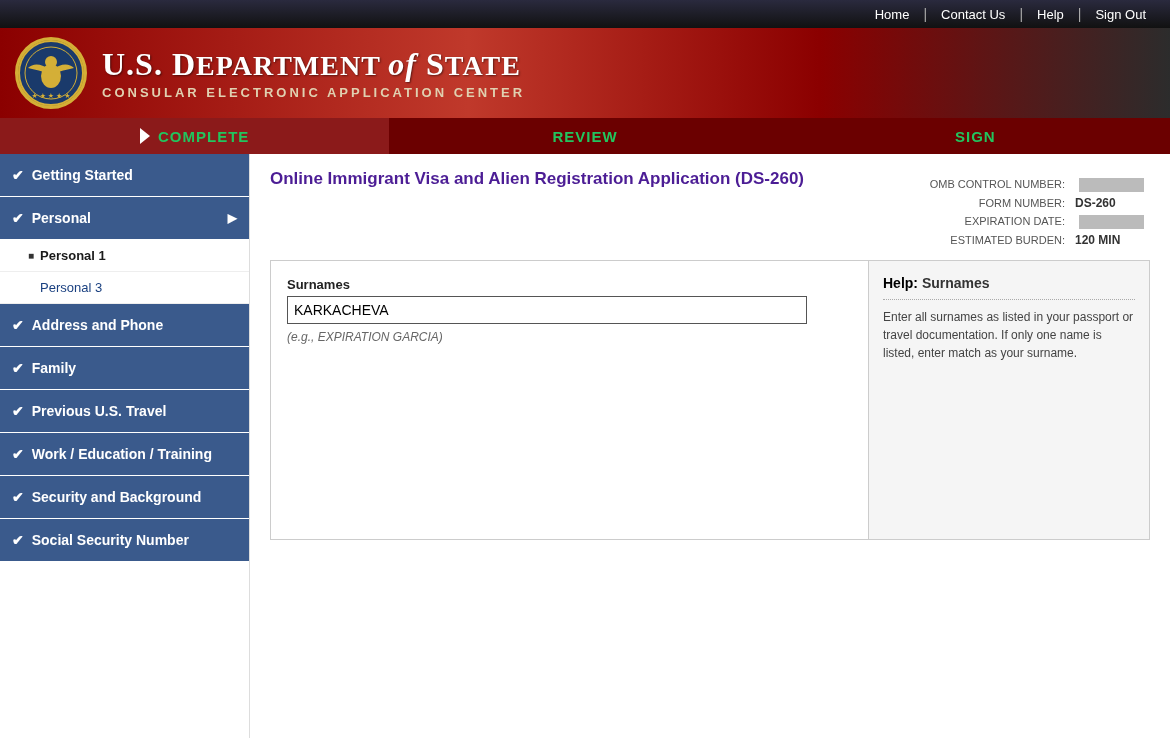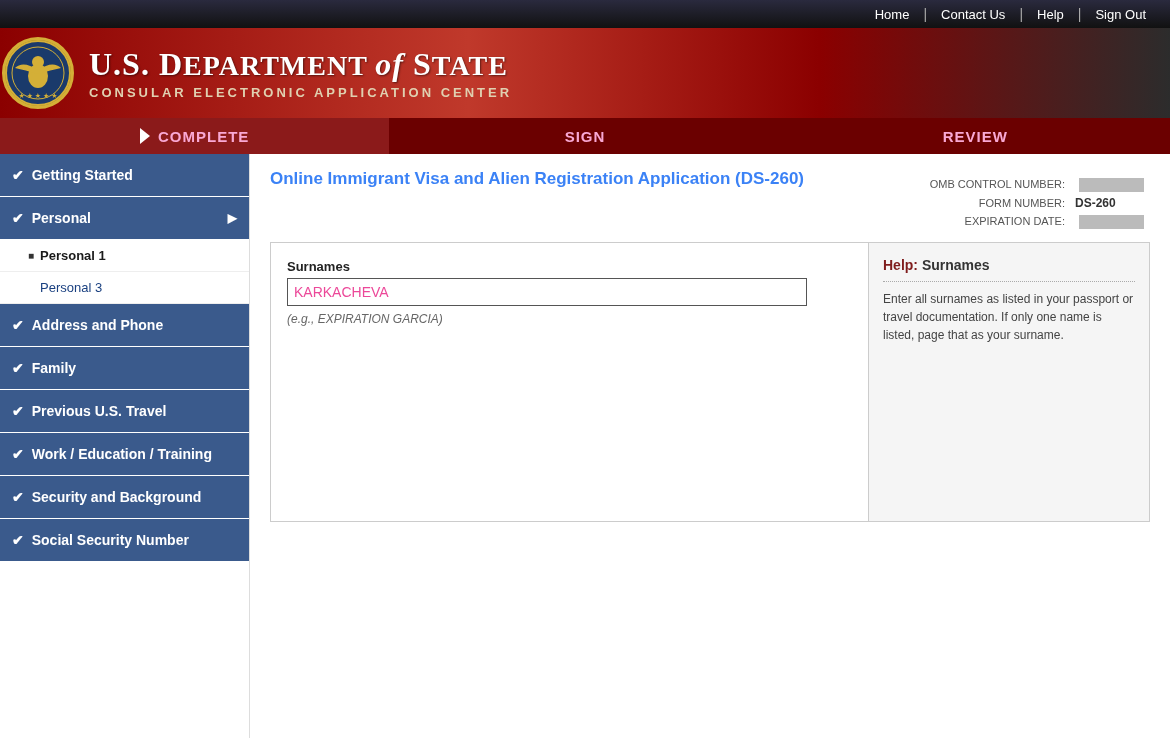--- a/index.html
+++ b/index.html
@@ -27,21 +27,21 @@
       color: #aaa;
       font-size: 14px;
     }
 
     
     .header {
       background: linear-gradient(to right, #8b0000 0%, #c0392b 40%, #8b0000 70%, #2c2c2c 100%);
       height: 90px;
       display: flex;
       align-items: center;
-      padding: 8px 2px;
+      padding: 8px 15px;
       position: relative;
       overflow: hidden;
     }
     .header-seal {
       width: 72px;
       height: 72px;
       margin-right: 15px;
       flex-shrink: 0;
     }
     .header-text {
@@ -71,21 +71,21 @@
     .tab-bar {
       display: flex;
       background: #8b0000;
       height: 36px;
     }
     .tab-item {
       flex: 1;
       display: flex;
       align-items: center;
       justify-content: center;
-      color: #f9a8d4;
+      color: #22c55e;
       font-weight: bold;
       font-size: 15px;
       letter-spacing: 1px;
       cursor: pointer;
       position: relative;
     }
     .tab-item:not(:last-child) {
       border-right: 1px solid #6b0000;
     }
     .tab-arrow {
@@ -160,21 +160,21 @@
     .content {
       flex: 1;
       padding: 0 20px 20px 20px;
     }
 
     
     .page-header {
       padding: 15px 0 10px 0;
     }
     .form-title-link {
-      color: #3b82f6;
+      color: #4c1d95;
       font-size: 17px;
       font-weight: bold;
       text-decoration: none;
     }
     .form-meta {
       float: right;
       text-align: right;
       font-size: 12px;
       color: #333;
       margin-top: 5px;
@@ -234,37 +234,37 @@
       font-weight: bold;
       color: #222;
       margin-bottom: 4px;
     }
     .field-input {
       width: 100%;
       max-width: 520px;
       border: 1px solid #555;
       padding: 5px 6px;
       font-size: 14px;
-      color: #ec4899;
+      color: #000000;
       background: #fff;
       margin-bottom: 6px;
     }
     .field-hint {
       font-size: 12px;
       color: #666;
       font-style: italic;
     }
 
     .help-title {
       font-size: 14px;
       color: #333;
       margin-bottom: 8px;
     }
     .help-title span {
-      color: #7f1d1d;
+      color: #000000;
       font-weight: bold;
     }
     .help-text {
       font-size: 12px;
       color: #444;
       line-height: 1.5;
       border-top: 1px dotted #aaa;
       padding-top: 8px;
       margin-top: 4px;
     }
@@ -334,25 +334,25 @@
     </div>
     <div class="header-subtitle">CONSULAR ELECTRONIC APPLICATION CENTER</div>
   </div>
 </div>
 
 <div class="tab-bar">
   <div class="tab-item tab-complete">
     <div class="tab-arrow"></div>
     <span>COMPLETE</span>
   </div>
+  <div class="tab-item tab-review">
+    <span>REVIEW</span>
+  </div>
   <div class="tab-item tab-sign">
     <span>SIGN</span>
-  </div>
-  <div class="tab-item tab-review">
-    <span>REVIEW</span>
   </div>
 </div>
 
 <div class="main-layout">
 
   <div class="sidebar">
     <div class="sidebar-item">
       <span class="check">✔</span>
       <span>Getting Started</span>
     </div>
@@ -410,37 +410,41 @@
               <td class="value-cell"><span class="redacted"></span></td>
             </tr>
             <tr>
               <td class="label-cell">FORM NUMBER:</td>
               <td class="value-cell">DS-260</td>
             </tr>
             <tr>
               <td class="label-cell">EXPIRATION DATE:</td>
               <td class="value-cell"><span class="redacted"></span></td>
             </tr>
+            <tr>
+              <td class="label-cell">ESTIMATED BURDEN:</td>
+              <td class="value-cell">120 MIN</td>
+            </tr>
           </tbody>
             </table>
         </div>
         <a class="form-title-link">Online Immigrant Visa and Alien Registration Application (DS-260)</a>
       </div>
     </div>
 
 
     <div class="form-section">
       <div class="form-left">
         <div class="field-label">Surnames</div>
         <input class="field-input" type="text" value="KARKACHEVA" style="">
         <div class="field-hint">(e.g., EXPIRATION GARCIA)</div>
       </div>
       <div class="form-right">
         <div class="help-title">
           <span>Help:</span>
           <strong>Surnames</strong>
         </div>
-        <div class="help-text">Enter all surnames as listed in your passport or travel documentation. If only one name is listed, page that as your surname.</div>
+        <div class="help-text">Enter all surnames as listed in your passport or travel documentation. If only one name is listed, enter match as your surname.</div>
       </div>
     </div>
   </div>
 
 </div>
 
 </body></html>

